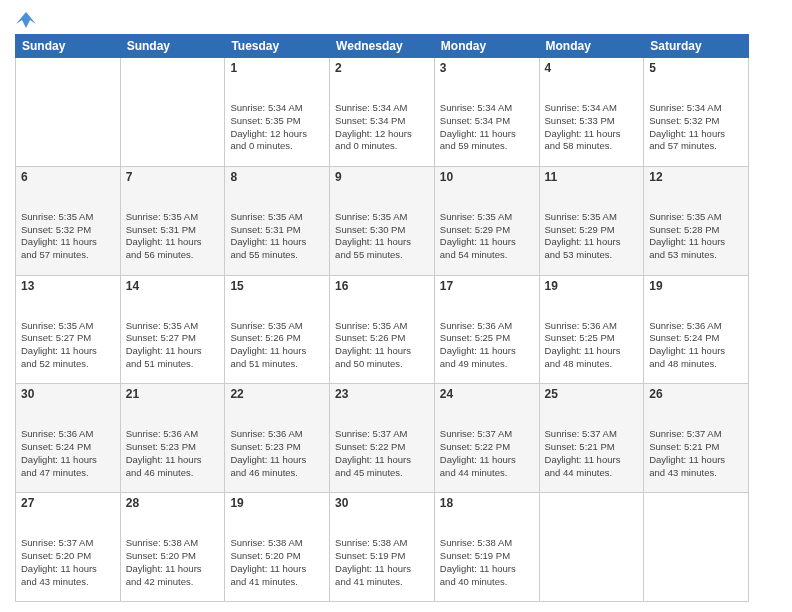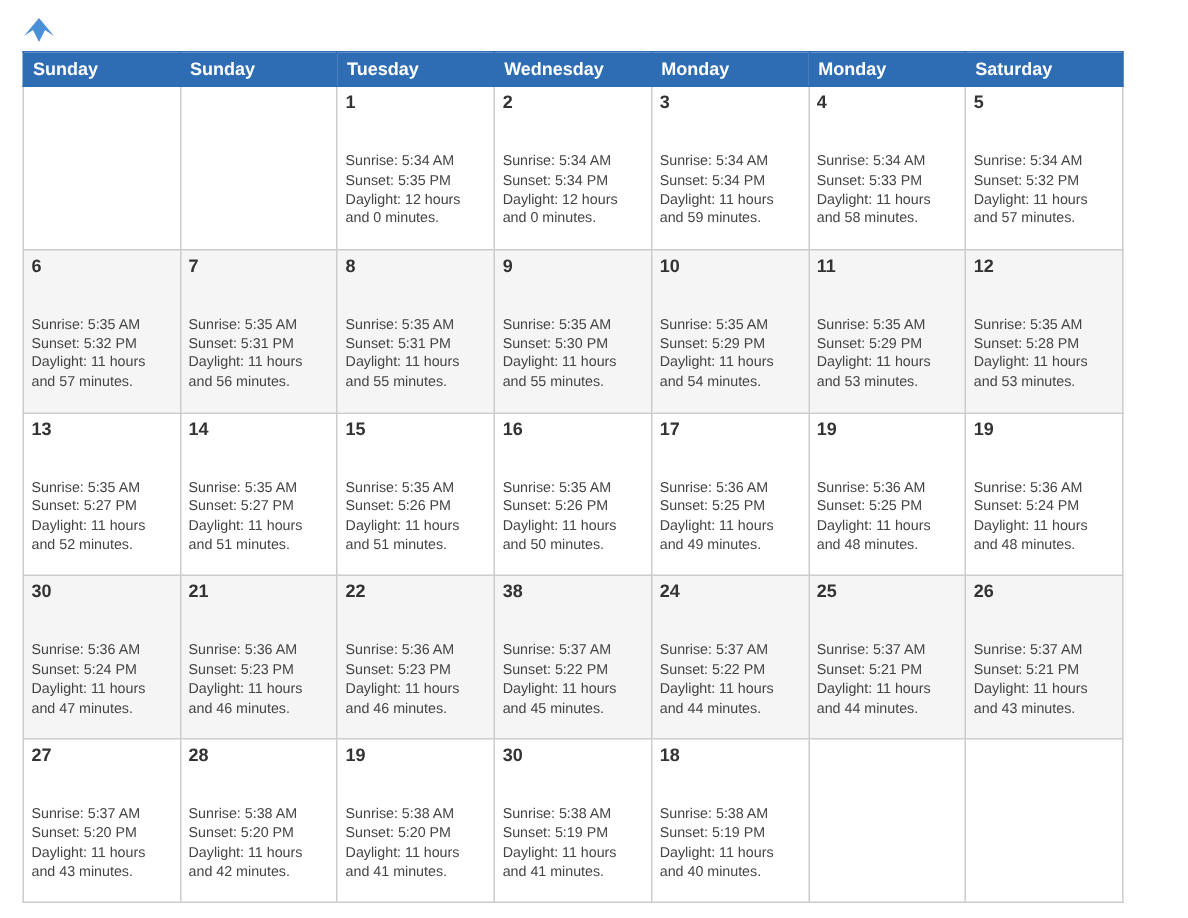--- a/index.html
+++ b/index.html
@@ -275,21 +275,21 @@
 and 46 minutes.</div>
           </td>
           <td>
             <span class="day-num">22</span>
             <div class="day-info" style="white-space: pre-line;">Sunrise: 5:36 AM
 Sunset: 5:23 PM
 Daylight: 11 hours
 and 46 minutes.</div>
           </td>
           <td>
-            <span class="day-num">38</span>
+            <span class="day-num">23</span>
             <div class="day-info" style="white-space: pre-line;">Sunrise: 5:37 AM
 Sunset: 5:22 PM
 Daylight: 11 hours
 and 45 minutes.</div>
           </td>
           <td>
             <span class="day-num">24</span>
             <div class="day-info" style="white-space: pre-line;">Sunrise: 5:37 AM
 Sunset: 5:22 PM
 Daylight: 11 hours

